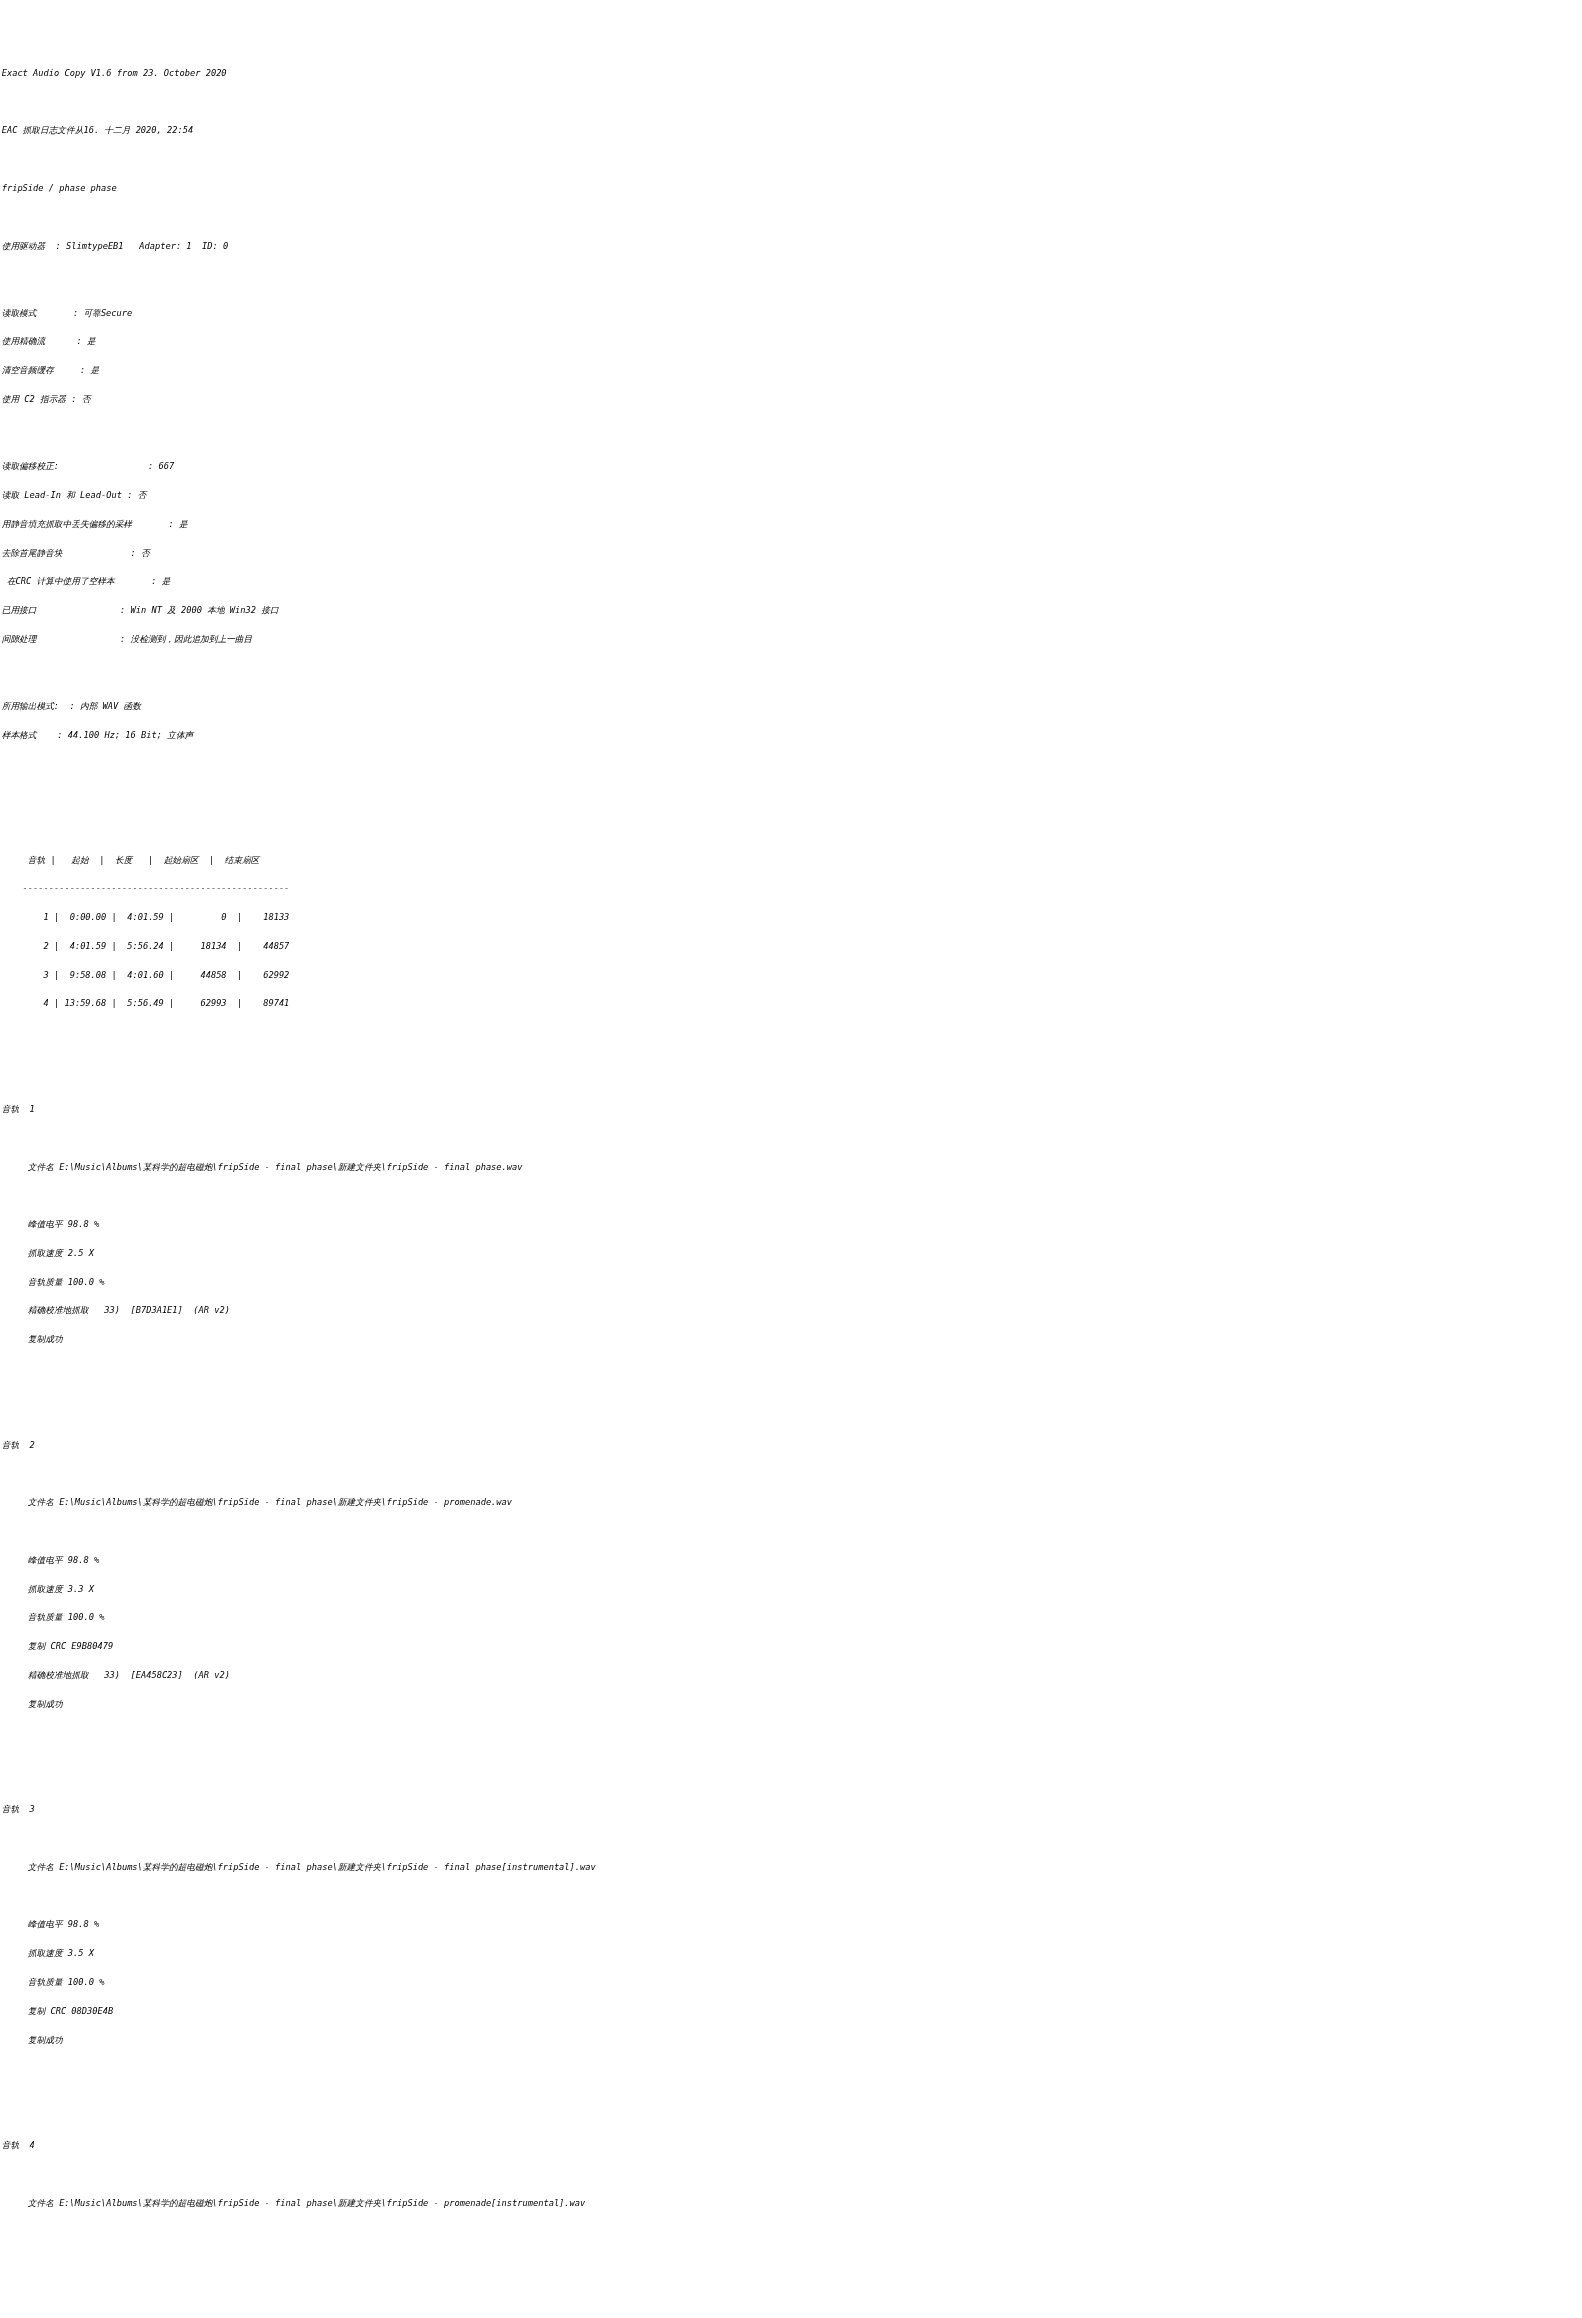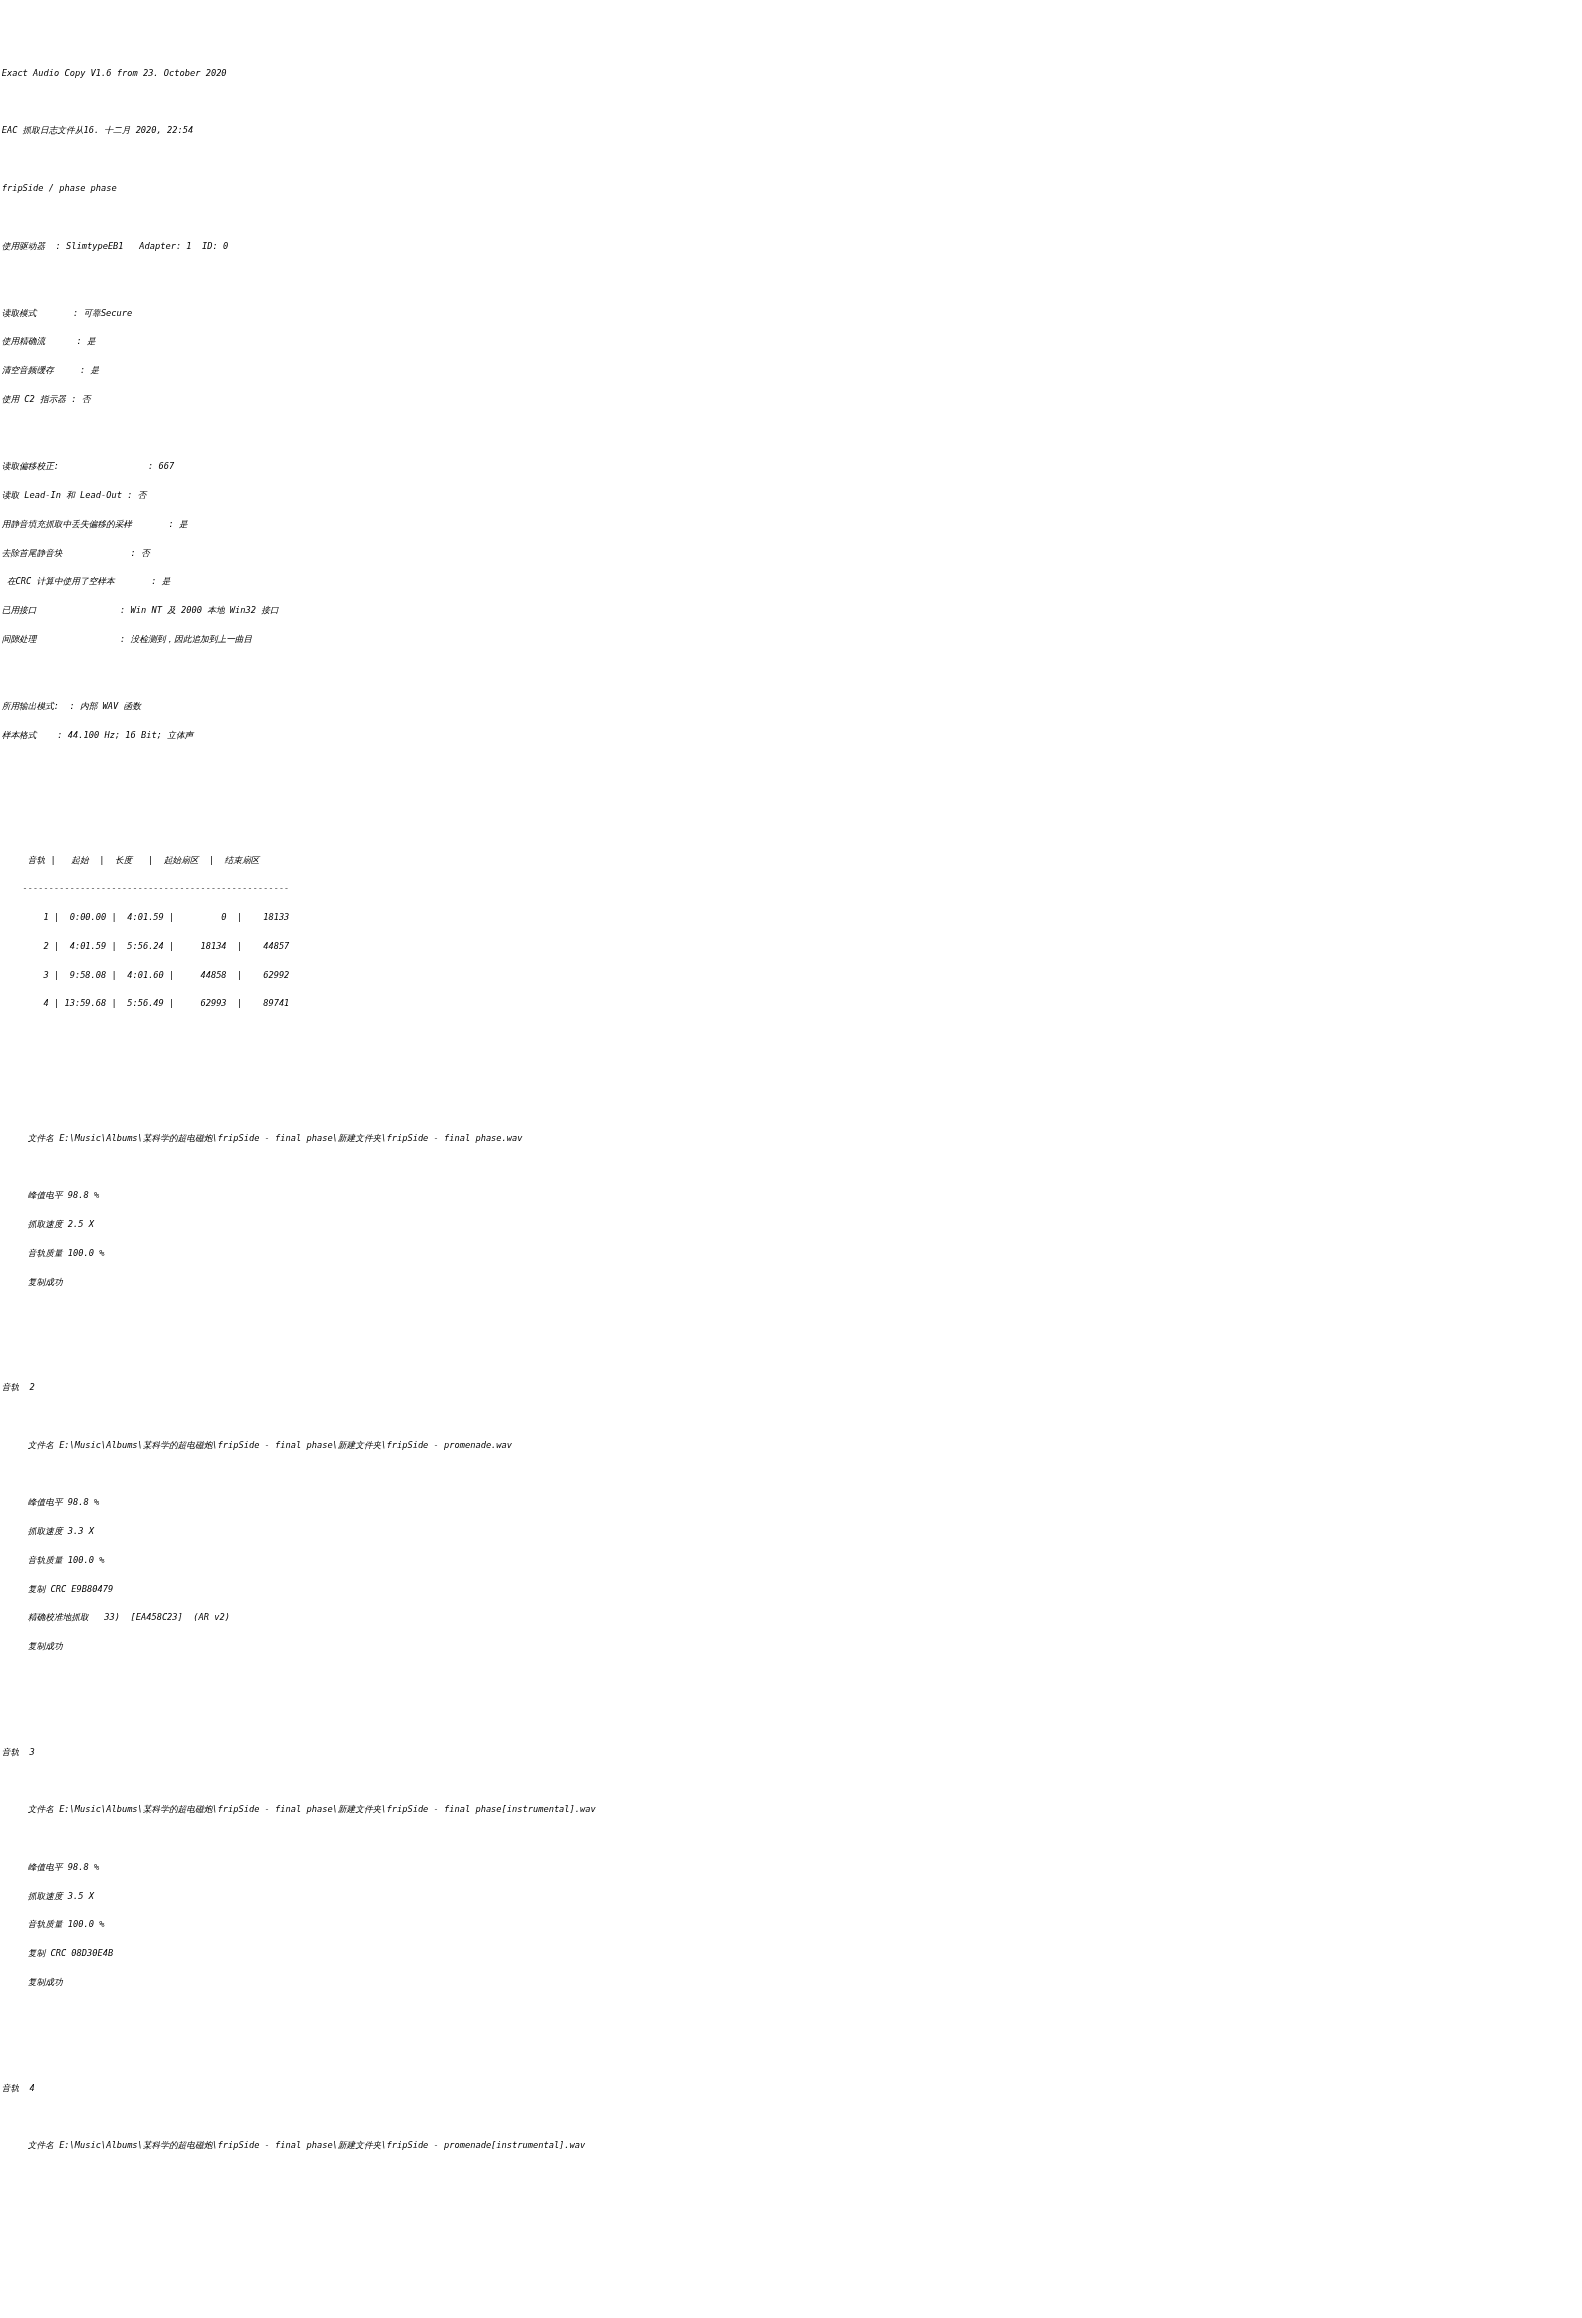--- a/index.html
+++ b/index.html
@@ -64,26 +64,28 @@
     <span class="ln">     音轨 |   起始  |  长度   |  起始扇区  |  结束扇区</span>
     <span class="ln">    ---------------------------------------------------</span>
     <span class="ln">        1 |  0:00.00 |  4:01.59 |         0  |    18133</span>
     <span class="ln">        2 |  4:01.59 |  5:56.24 |     18134  |    44857</span>
     <span class="ln">        3 |  9:58.08 |  4:01.60 |     44858  |    62992</span>
     <span class="ln">        4 | 13:59.68 |  5:56.49 |     62993  |    89741</span>
     <span class="blank"></span>
     <span class="blank"></span>
 
     
+    <span class="ln">音轨  1</span>
     <span class="blank"></span>
     <span class="ln">     文件名 E:\Music\Albums\某科学的超电磁炮\fripSide - final phase\新建文件夹\fripSide - final phase.wav</span>
     <span class="blank"></span>
     <span class="ln">     峰值电平 98.8 %</span>
     <span class="ln">     抓取速度 2.5 X</span>
     <span class="ln">     音轨质量 100.0 %</span>
+    <span class="ln">     精确校准地抓取   33)  [B7D3A1E1]  (AR v2)</span>
     <span class="ln">     复制成功</span>
     <span class="blank"></span>
     <span class="blank"></span>
 
     
     <span class="ln">音轨  2</span>
     <span class="blank"></span>
     <span class="ln">     文件名 E:\Music\Albums\某科学的超电磁炮\fripSide - final phase\新建文件夹\fripSide - promenade.wav</span>
     <span class="blank"></span>
     <span class="ln">     峰值电平 98.8 %</span>

